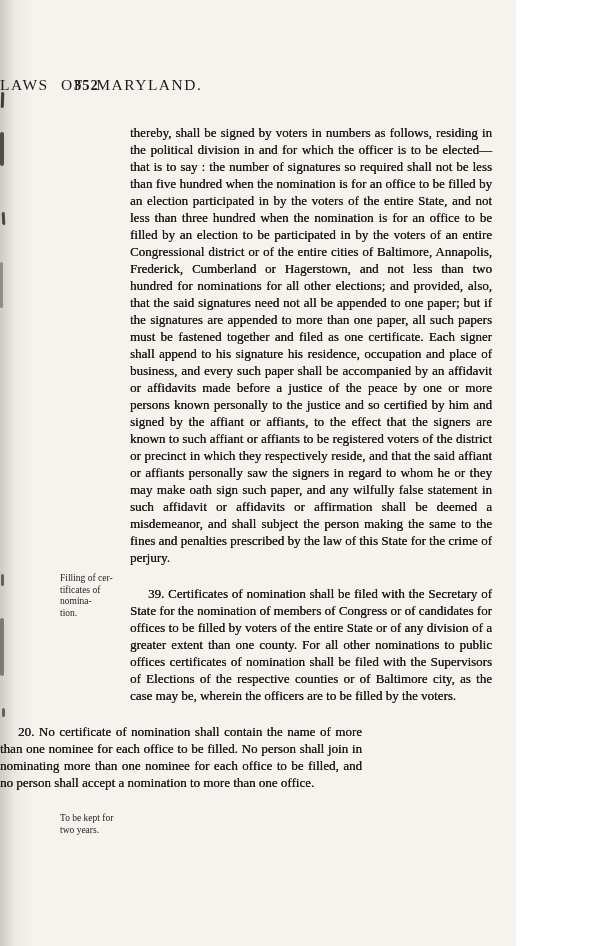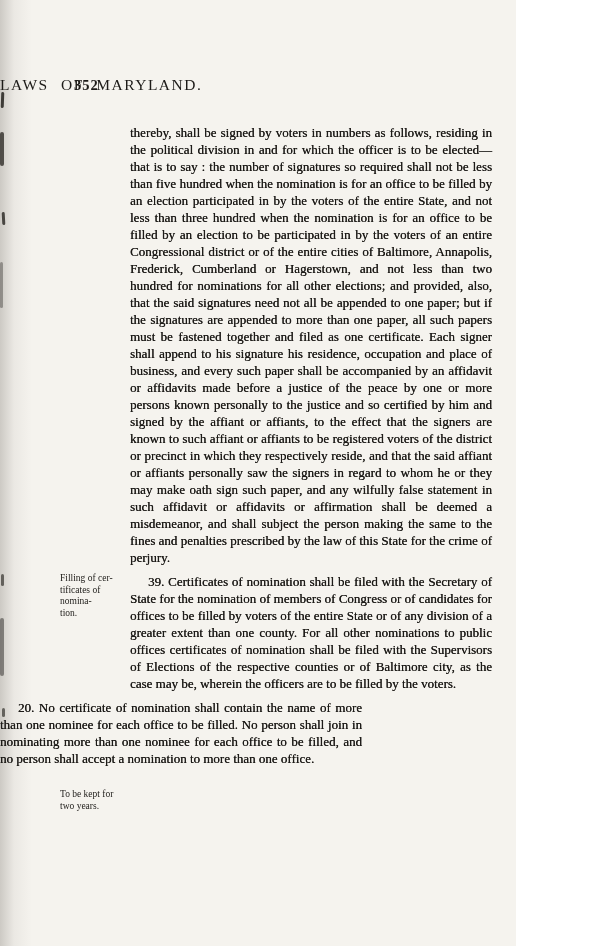--- a/index.html
+++ b/index.html
@@ -56,21 +56,21 @@
     white-space: pre-line;
   }
   .note.offset { padding-top: 15px; }
   .bodytext {
     width: 362px;
     font-size: 13px; line-height: 17px;
     text-align: justify;
     color: var(--ink, #1d1b18);
     text-shadow: 0.2px 0 0 currentColor;
   }
-  .indent { text-indent: 18px; }
+  .indent { text-indent: 18px; margin-top: 12px; }
 </style>
 </head>
 <body>
 
 <div class="page">
 
   <div class="speck s1"></div>
   <div class="speck s2"></div>
   <div class="speck s3"></div>
   <div class="speck s4"></div>

